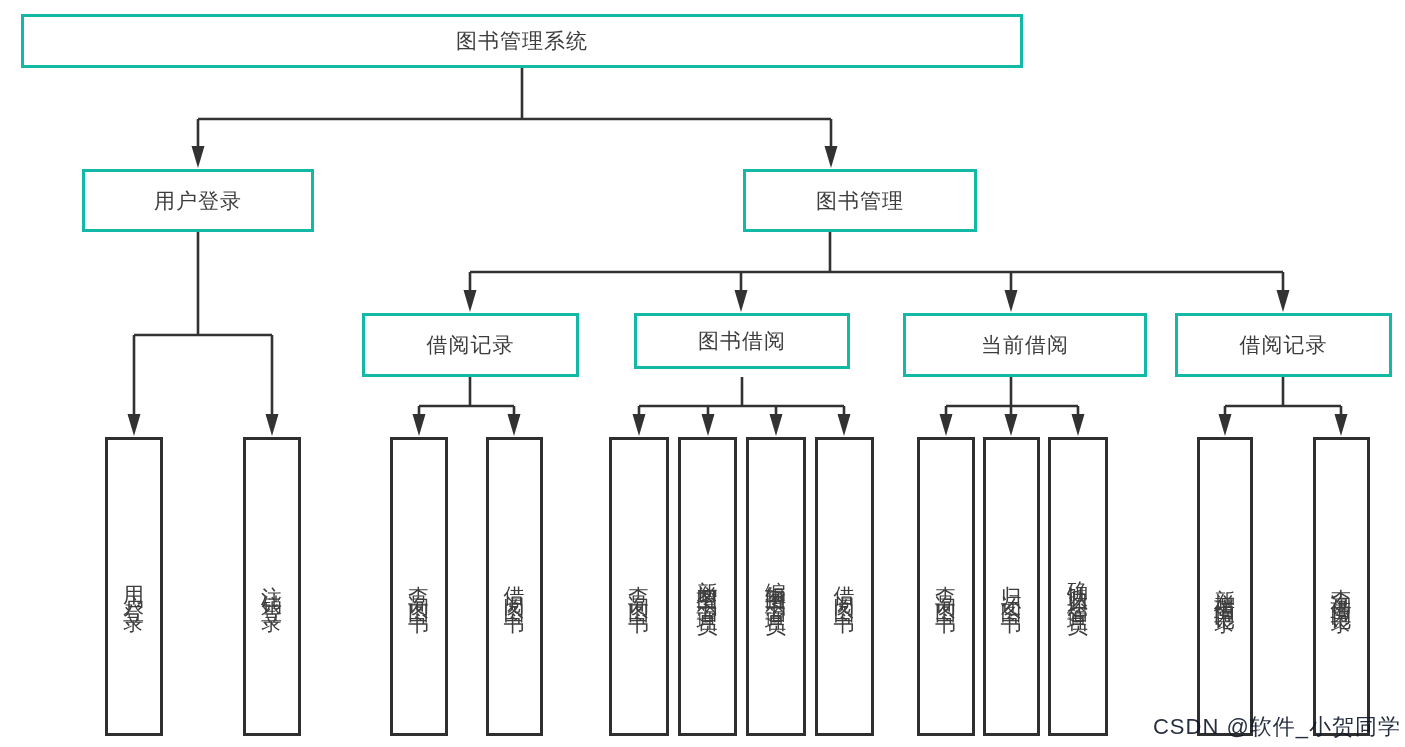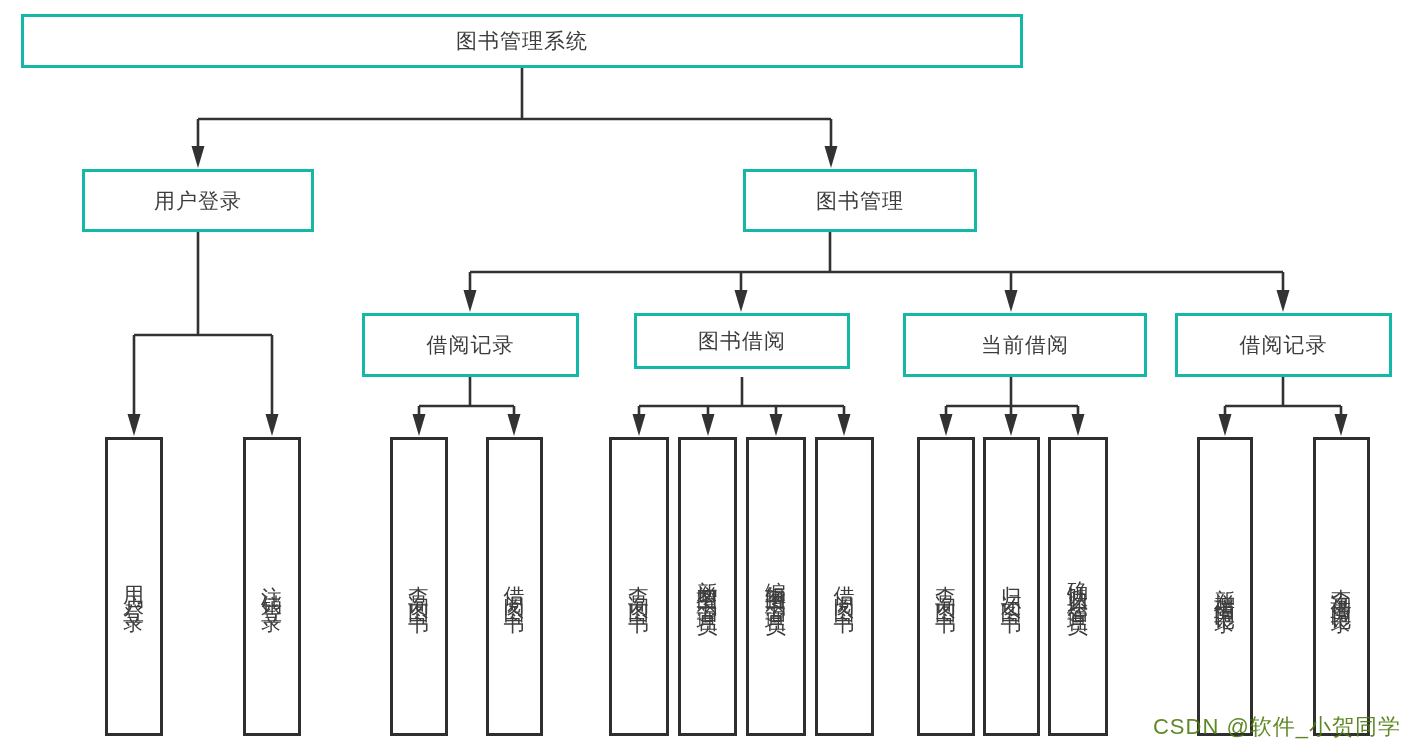--- a/index.html
+++ b/index.html
@@ -45,21 +45,21 @@
     color: #3d3d3d;
     line-height: 1;
     white-space: nowrap;
   }
   .leaf.long .vtext { letter-spacing: 5px; }
   .watermark {
     position: absolute;
     right: 4px;
     bottom: 5px;
     font-size: 22px;
-    color: #4d7c0f;
+    color: #0f172a;
     opacity: 0.9;
     z-index: 3;
     letter-spacing: 1px;
   }
 </style>
 </head>
 <body>
 
 <div id="canvas">
 

